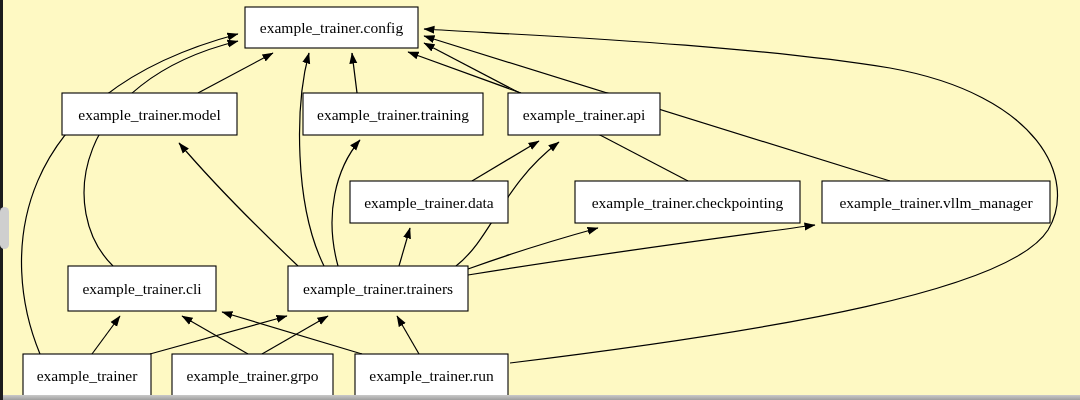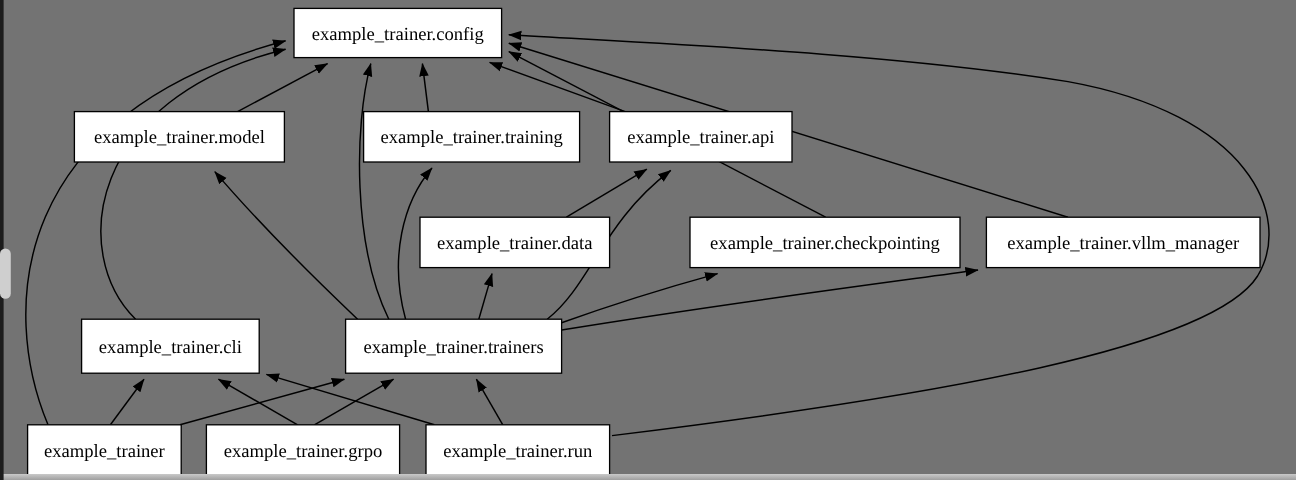--- a/index.html
+++ b/index.html
@@ -8,21 +8,21 @@
     width: 1080px;
     height: 400px;
     background: #ffffff;
     overflow: hidden;
     font-family: "Liberation Serif", "DejaVu Serif", serif;
   }
   .stage {
     position: relative;
     width: 1080px;
     height: 400px;
-    background: #737373;
+    background: #fef9c3;
   }
   svg { display: block; }
   .node-box {
     fill: #ffffff;
     stroke: #000000;
     stroke-width: 1.1;
   }
   .node-label {
     fill: #000000;
     font-family: "Liberation Serif", "DejaVu Serif", serif;

